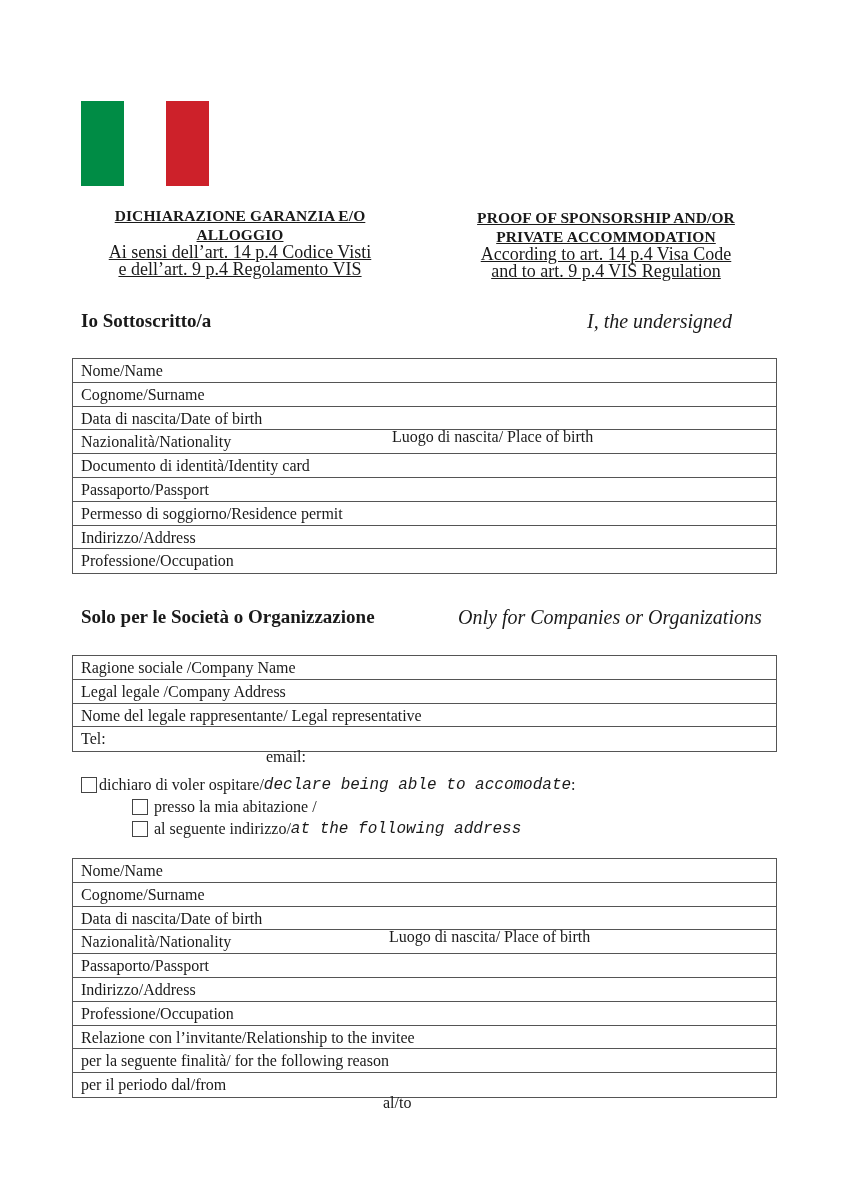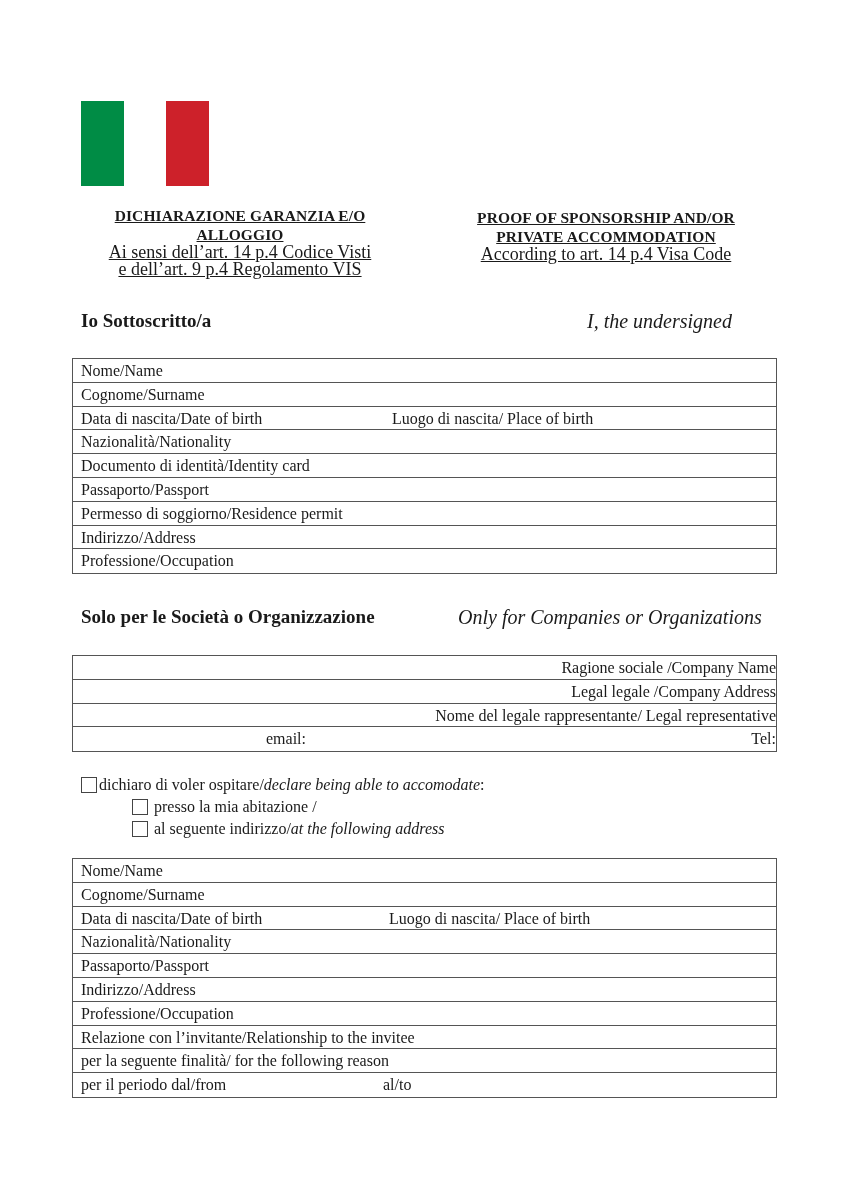--- a/index.html
+++ b/index.html
@@ -20,51 +20,52 @@
 
     .form-table {
       position: absolute; left: 72px; width: 703px;
       border: 1px solid #555; border-collapse: collapse;
     }
     .form-row {
       height: 23.8px; border-bottom: 1px solid #555; box-sizing: border-box;
       font-size: 16px; line-height: 23px; padding-left: 8px; position: relative; white-space: nowrap;
     }
     .form-row:last-child { border-bottom: none; }
-    .form-row .second { position: absolute; top: 0; }
+    .form-row .second { position: absolute; top: 18px; }
     #t1 { top: 358px; }
-    #t2 { top: 655px; text-align: right; }
+    #t2 { top: 655px; }
     #t3 { top: 858px; }
 
     .checks { position: absolute; left: 81px; top: 774px; font-size: 16px; line-height: 22px; }
     .check-line { display: flex; align-items: center; white-space: nowrap; }
     .check-line.indent { margin-left: 51px; }
     .cb { width: 16px; height: 16px; border: 1px solid #444; box-sizing: border-box; margin-right: 2px; display: inline-block; background: #fff; cursor: pointer; }
     .cb.sub { margin-right: 6px; }
-    .it { font-style: italic; }
+    .it { font-style: italic; font-family: Liberation Mono, monospace; }
   </style>
 </head>
 <body>
 
 <div class="flag">
   <div class="stripe" style="background:#008c45"></div>
   <div class="stripe" style="background:#ffffff"></div>
   <div class="stripe" style="background:#cd212a"></div>
 </div>
 
 <div class="header-col" id="hdr-it">
   <div class="title">DICHIARAZIONE GARANZIA E/O</div>
   <div class="title">ALLOGGIO</div>
   <div class="sub">Ai sensi dell’art. 14 p.4 Codice Visti</div>
   <div class="sub">e dell’art. 9 p.4 Regolamento VIS</div>
 </div>
 <div class="header-col" id="hdr-en">
   <div class="title">PROOF OF SPONSORSHIP AND/OR</div>
   <div class="title">PRIVATE ACCOMMODATION</div>
   <div class="sub">According to art. 14 p.4 Visa Code</div>
+  <div class="sub">and to art. 9 p.4 VIS Regulation</div>
 </div>
 
 <div class="section-title" style="left:81px; top:310px;">Io Sottoscritto/a</div>
 <div class="section-title-en" style="left:587px; top:310px;">I, the undersigned</div>
 
 <div class="form-table" id="t1">
   <div class="form-row"><span>Nome/Name</span></div>
   <div class="form-row"><span>Cognome/Surname</span></div>
   <div class="form-row"><span>Data di nascita/Date of birth</span><span class="second" style="left:319px">Luogo di nascita/ Place of birth</span></div>
   <div class="form-row"><span>Nazionalità/Nationality</span></div>

